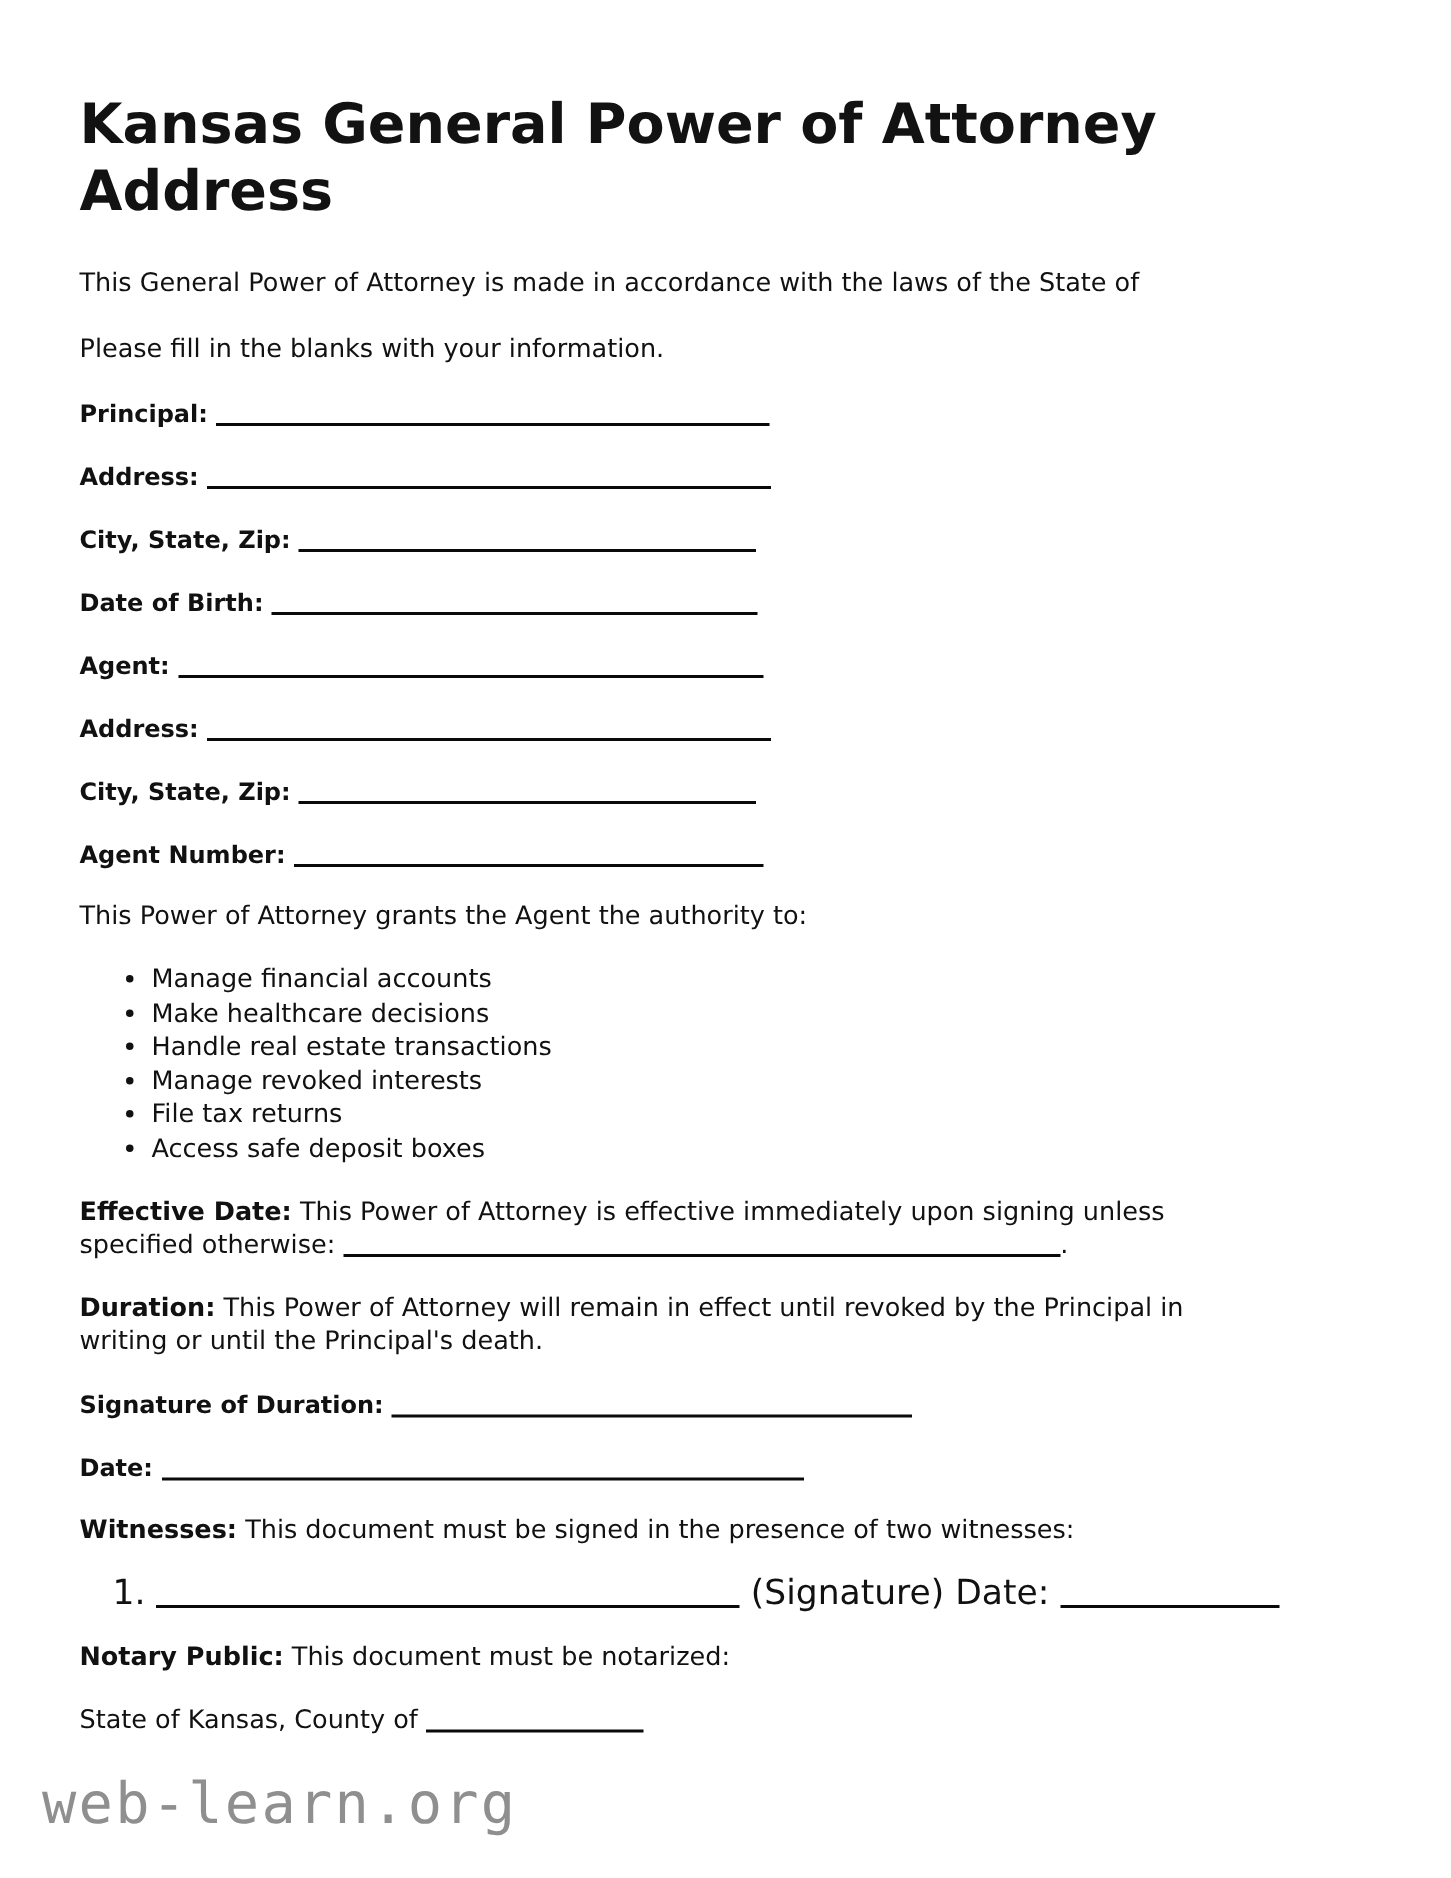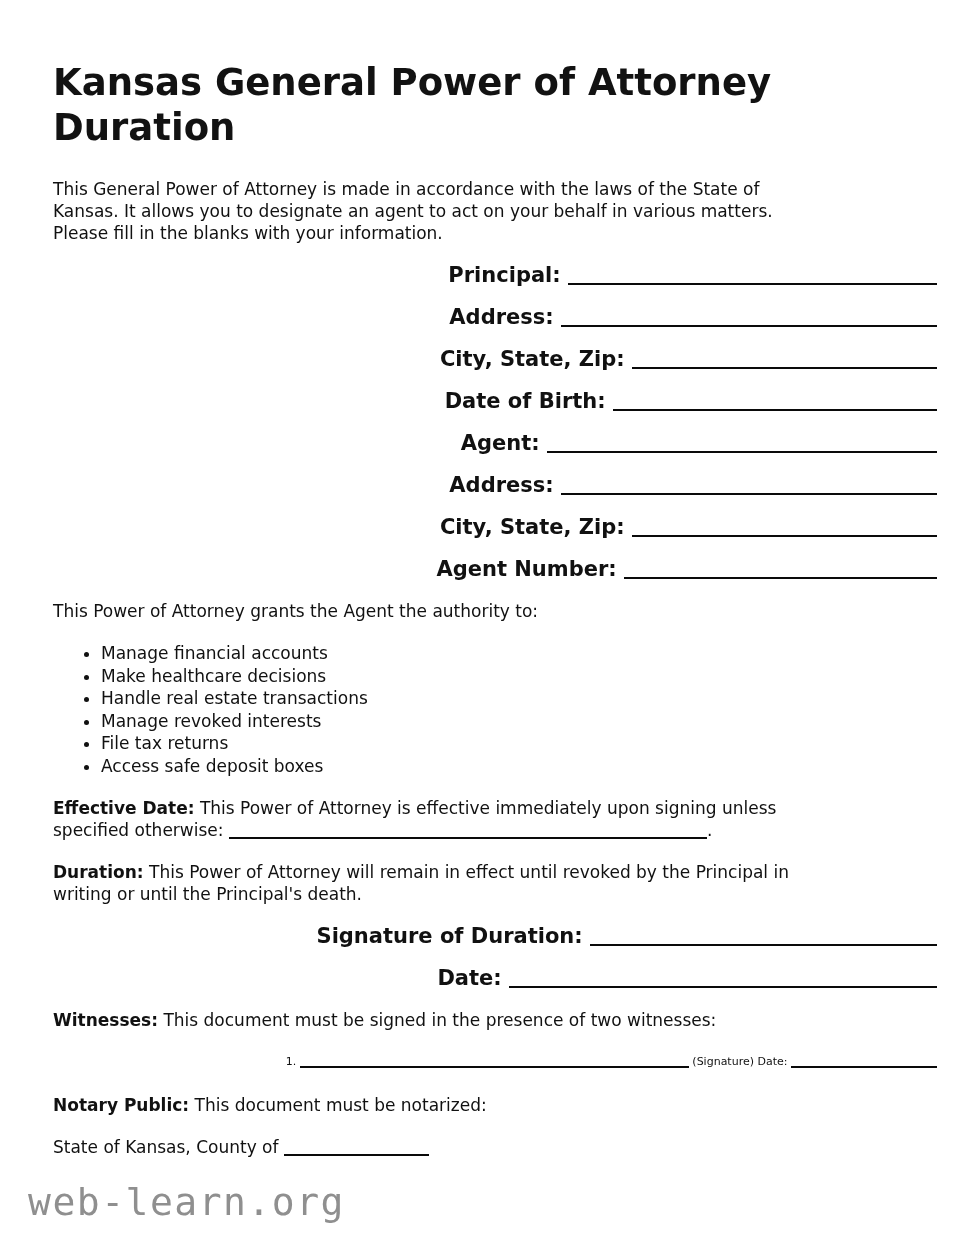--- a/index.html
+++ b/index.html
@@ -24,68 +24,66 @@
     font-weight: bold;
     margin: 60px 0 28px 0;
     color: #121212;
   }
   p.body {
     font-size: 17px;
     line-height: 22px;
     margin: 0 0 20px 0;
   }
   p.field {
-    font-size: 21px;
+    font-size: 16px;
     line-height: 23px;
     margin: 0 0 19px 0;
     font-weight: bold;
-    text-align: right;
   }
   strong { font-weight: bold; }
   ul.authority {
     margin: 0 0 20px 0;
     padding: 0 0 0 48px;
     font-size: 17px;
     line-height: 22.5px;
     list-style: disc outside;
   }
   ul.authority li { margin: 0; padding: 0; }
   .bl {
     display: inline-block;
     height: 14px;
     border-bottom: 2px solid #0a0a0a;
     vertical-align: -3px;
   }
   .witness-rows {
-    font-size: 11px;
+    font-size: 23px;
     line-height: 22.5px;
     margin: 0 0 20px 0;
     padding-left: 22px;
-    text-align: right;
   }
   .wrow { white-space: nowrap; }
   .watermark {
     position: absolute;
     left: 28px;
     top: 1180px;
     font-family: "DejaVu Sans Mono", "Liberation Mono", monospace;
     font-size: 38px;
     font-weight: 200;
     letter-spacing: 1.5px;
     color: #8f8f8f;
   }
 </style>
 </head>
 <body>
 
 <div class="page">
 
-  <h1 class="doc-title"><span>Kansas General Power of Attorney</span><br><span>Duration</span></h1>
+  <h1 class="doc-title"><span>Kansas General Power of Attorney</span><br><span>Address</span></h1>
 
-  <p class="body"><span>This General Power of Attorney is made in accordance with the laws of the State of</span><br><span>Kansas. It allows you to designate an agent to act on your behalf in various matters.</span><br><span>Please fill in the blanks with your information.</span></p>
+  <p class="body"><span>This General Power of Attorney is made in accordance with the laws of the State of</span><br><br><span>Please fill in the blanks with your information.</span></p>
 
   <p class="field"><strong>Principal:</strong> <span class="bl" style="width:369px"></span></p>
 
   <p class="field"><strong>Address:</strong> <span class="bl" style="width:376px"></span></p>
 
   <p class="field"><strong>City, State, Zip:</strong> <span class="bl" style="width:305px"></span></p>
 
   <p class="field"><strong>Date of Birth:</strong> <span class="bl" style="width:324px"></span></p>
 
   <p class="field"><strong>Agent:</strong> <span class="bl" style="width:390px"></span></p>

